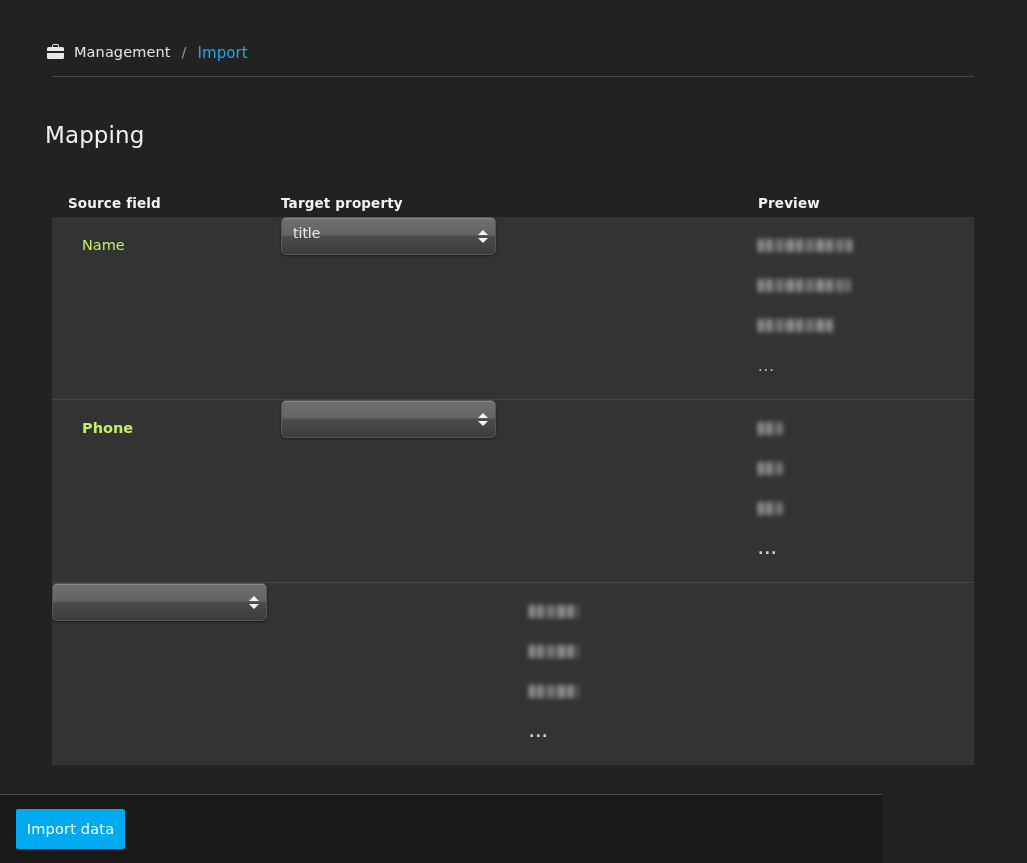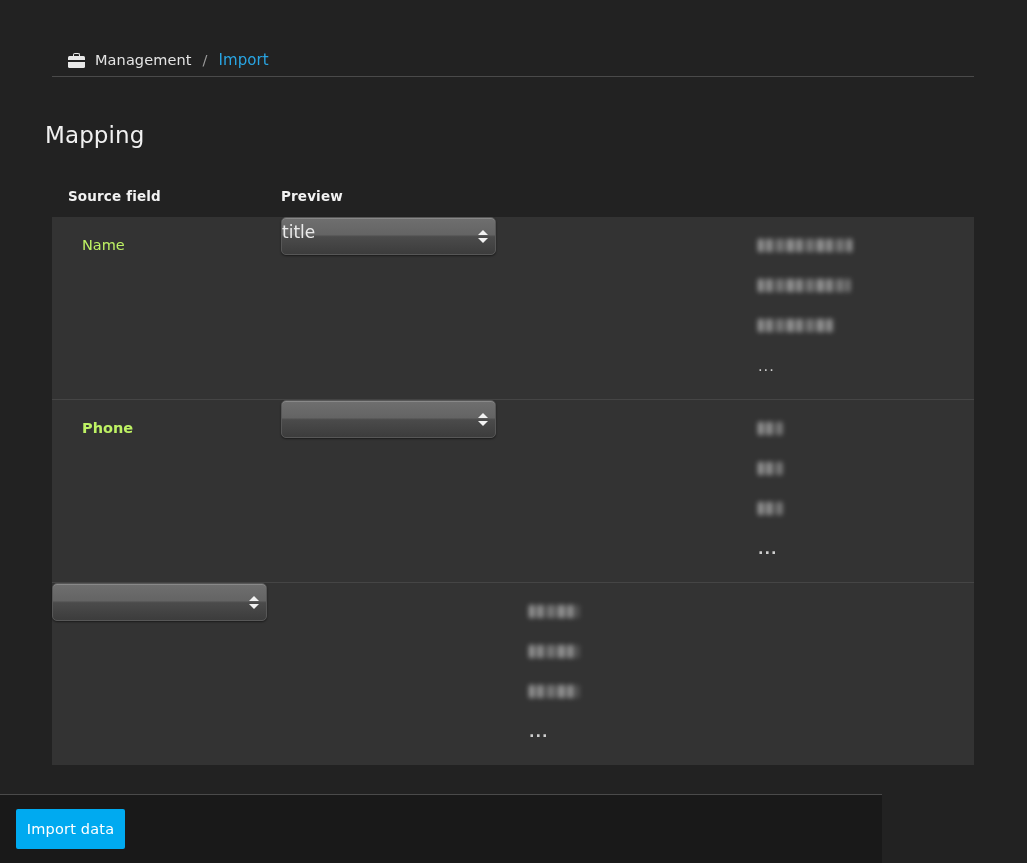--- a/index.html
+++ b/index.html
@@ -15,26 +15,25 @@
   #app {
     position: relative;
     width: 1027px;
     height: 863px;
     background: #222222;
   }
 
   
   .breadcrumb-wrap {
     position: absolute;
-    left: 68px;
+    left: 47px;
     top: 44px;
     width: 922px;
     height: 32px;
     display: flex;
-    align-items: center;
     gap: 9px;
   }
   .crumb-icon {
     width: 17px;
     height: 15px;
     position: relative;
     flex: 0 0 auto;
     margin-right: 1px;
   }
   .crumb-icon .case-body {
@@ -99,21 +98,21 @@
   
   .table {
     position: absolute;
     left: 52px;
     top: 180px;
     width: 922px;
   }
   .thead {
     display: flex;
     height: 37px;
-    align-items: flex-start;
+    align-items: center;
     padding-top: 8px;
   }
   .th {
     font-size: 13.5px;
     font-weight: bold;
     color: #f2f2f2;
     letter-spacing: 0.15px;
   }
   .col-source   { width: 229px; padding-left: 16px; }
   .col-target   { width: 477px; }
@@ -164,21 +163,22 @@
                 #4b4b4b 52%,
                 #3c3c3c 100%);
     box-shadow: inset 0 1px 0 rgba(255,255,255,0.18),
                 0 1px 2px rgba(0,0,0,0.5);
     display: flex;
     align-items: center;
     cursor: default;
     overflow: hidden;
   }
   .select-value {
-    font-size: 17px;
+    padding-left: 11px;
+    font-size: 14px;
     color: #eaeaea;
     line-height: 1;
     margin-top: -7px;
     white-space: nowrap;
     overflow: hidden;
     text-overflow: ellipsis;
     max-width: 178px;
   }
   .select-arrows {
     position: absolute;
@@ -277,20 +277,21 @@
     <a class="crumb-current" href="#">Import</a>
   </div>
   <div class="breadcrumb-rule"></div>
 
   <h1 class="page-title">Mapping</h1>
 
   <div class="table">
 
     <div class="thead">
       <div class="th col-source">Source field</div>
+      <div class="th col-target">Target property</div>
       <div class="th col-preview">Preview</div>
     </div>
 
     <div class="tbody" id="tbody">
         <div class="trow">
           <div class="cell cell-source">Name</div>
           <div class="cell cell-target">
             <div class="select">
               <span class="select-value">title</span>
               <span class="select-arrows">

